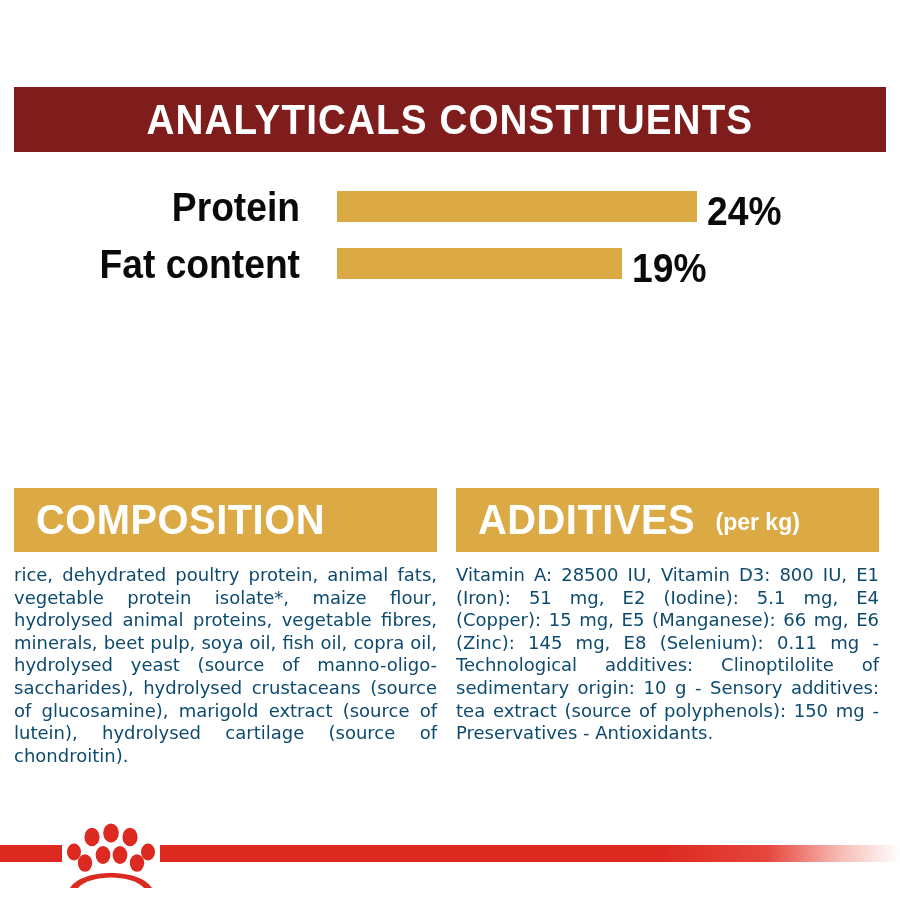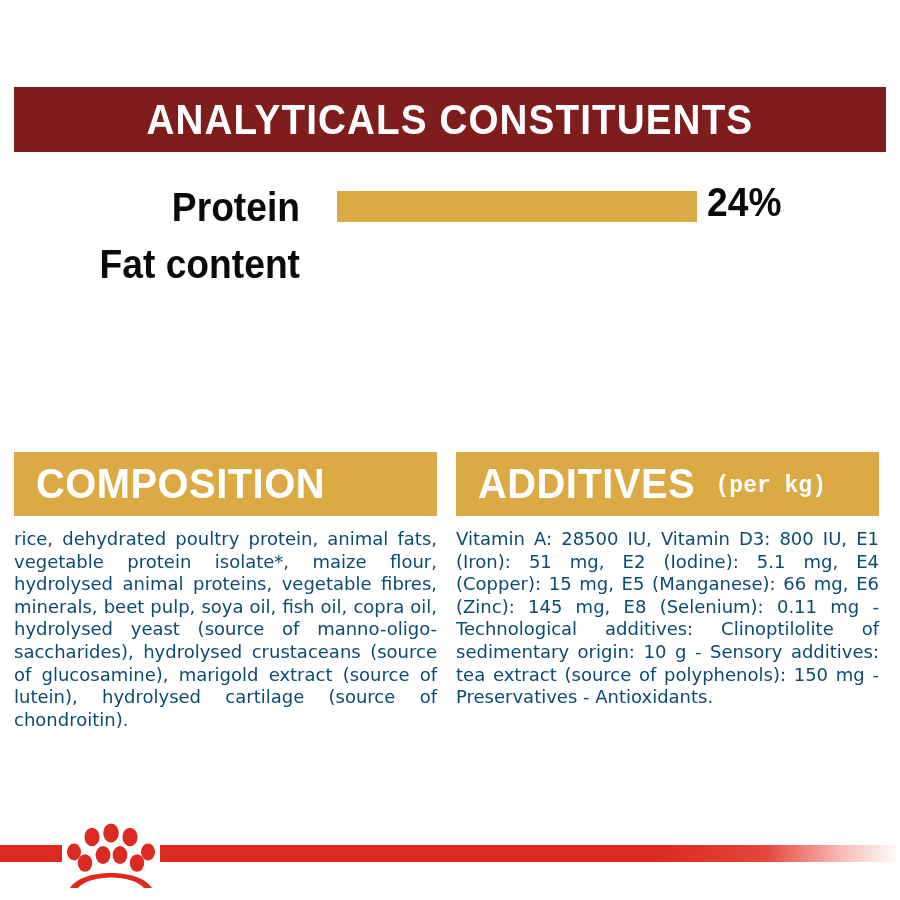--- a/index.html
+++ b/index.html
@@ -81,21 +81,21 @@
     transform-origin: right center;
     white-space: nowrap;
   }
 
   .con-bar-wrap {
     position: absolute;
     left: 337px;
     top: 13px;
     height: 31px;
     display: flex;
-    align-items: flex-end;
+    align-items: flex-start;
   }
 
   .con-bar {
     height: 31px;
     background: #dbaa45;
   }
 
   .con-value {
     margin-left: 10px;
     color: #0a0a0a;
@@ -113,20 +113,21 @@
     position: absolute;
     left: 14px;
     top: 452px;
     width: 872px;
     display: flex;
     gap: 19px;
   }
 
   .section-col {
     width: 423px;
+    margin-top: 36px;
   }
 
   .section-banner {
     background: #dbaa45;
     height: 64px;
     display: flex;
     align-items: center;
     padding-left: 22px;
   }
 
@@ -137,21 +138,21 @@
     font-size: 42px;
     letter-spacing: 0.5px;
     line-height: 1;
     transform: scaleX(0.95);
     transform-origin: left center;
     white-space: nowrap;
   }
 
   .section-banner-sub {
     color: #ffffff;
-    font-family: Liberation Mono, monospace;
+    font-family: Liberation Sans, sans-serif;
     font-weight: bold;
     font-size: 23px;
     line-height: 1;
     margin-left: 9px;
     margin-bottom: 2px;
     align-self: flex-end;
     padding-bottom: 16px;
     white-space: nowrap;
   }
 
@@ -220,20 +221,24 @@
     <div class="con-row">
       <span class="con-label">Protein</span>
       <div class="con-bar-wrap">
         <div class="con-bar" style="width: 360px;"></div>
         <span class="con-value">24%</span>
       </div>
     </div>
 
     <div class="con-row">
       <span class="con-label">Fat content</span>
+      <div class="con-bar-wrap">
+        <div class="con-bar" style="width: 285px;"></div>
+        <span class="con-value">19%</span>
+      </div>
     </div>
 
 
   </div>
 
   <div id="bottom-sections">
 
     <div class="section-col">
       <div class="section-banner">
         <span class="section-banner-title">COMPOSITION</span>

